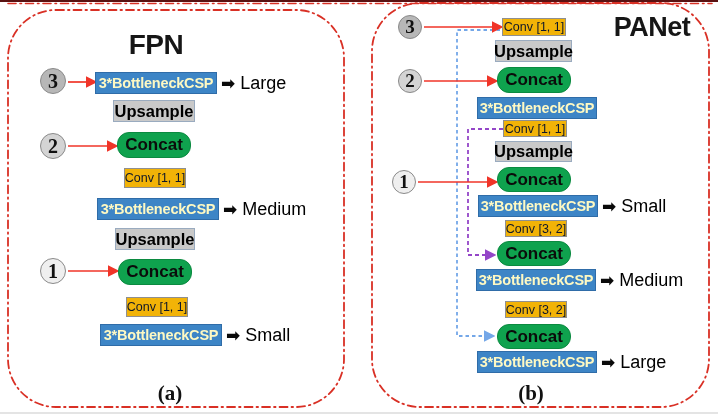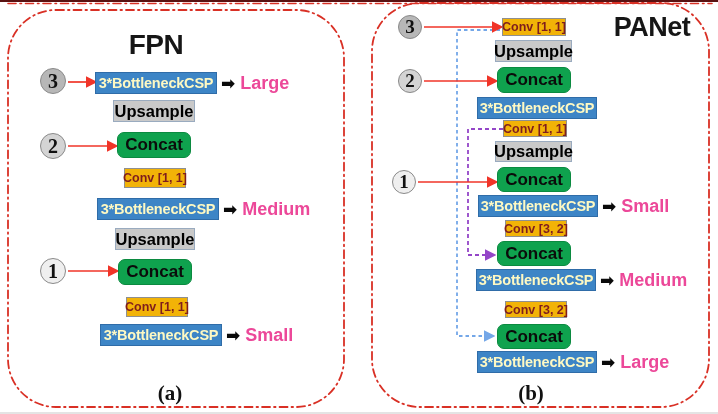--- a/index.html
+++ b/index.html
@@ -9,43 +9,43 @@
     border-bottom:2px solid #e4e4e4;box-sizing:border-box;padding-left:37px;
   }
   .overlay{position:absolute;left:0;top:0;width:718px;height:414px;pointer-events:none;}
   .abs{position:absolute;box-sizing:border-box;display:flex;align-items:center;justify-content:center;white-space:nowrap;}
   .panel-title{font-weight:bold;color:#161616;letter-spacing:-0.5px;}
   .csp-box{
     background:#3d85c6;border:1px solid #2f6ca8;color:#fef9c3;
     font-weight:bold;font-size:14.5px;letter-spacing:-0.2px;
   }
   .concat-box{
-    background:#0fa24e;border:1px solid #0b8a40;border-radius:7px;
+    background:#0fa24e;border:1px solid #0b8a40;border-radius:12px;
     color:#0b0b0b;font-weight:bold;font-size:17px;
   }
   .conv-box{
-    background:#f2b307;border:1px solid #8f8f8f;color:#7f1d1d;
-    font-weight:bold;font-size:12.5px;
+    background:#f2b307;border:1px solid #8f8f8f;color:#0f172a;
+    font-weight:normal;font-size:12.5px;
   }
   .upsample-box{
     background:#c9c9c9;border:1px solid #9aabbf;color:#000000;
     font-weight:bold;font-size:16.5px;
   }
   .circle{
     border-radius:50%;font-family:"Liberation Serif",serif;font-weight:bold;
     color:#111;border:1px solid #8a8a8a;
   }
   .circle.big{width:26px;height:26px;font-size:20px;}
   .circle.small{width:24px;height:24px;font-size:19px;}
   .shade-dark{background:#b7b7b7;}
   .shade-mid{background:#d4d4d4;}
   .shade-light{background:#efefef;}
   .out-row{gap:5px;}
   .out-arrow{font-family:"DejaVu Sans",sans-serif;font-weight:bold;font-size:17px;color:#0a0a0a;line-height:1;}
-  .out-label{font-weight:bold;font-size:18px;color:#ec4899;text-align:center;}
+  .out-label{font-weight:normal;font-size:18px;color:#000000;text-align:center;}
   .caption{font-family:"Liberation Serif",serif;font-weight:bold;font-size:21px;color:#111;}
 </style>
 </head>
 <body>
 
 <div class="page">
 
   <svg class="overlay" viewBox="0 0 718 414">
     <defs>
       <marker id="arrR" viewBox="0 0 10 10" refX="2" refY="5" markerWidth="7" markerHeight="7" orient="auto">

